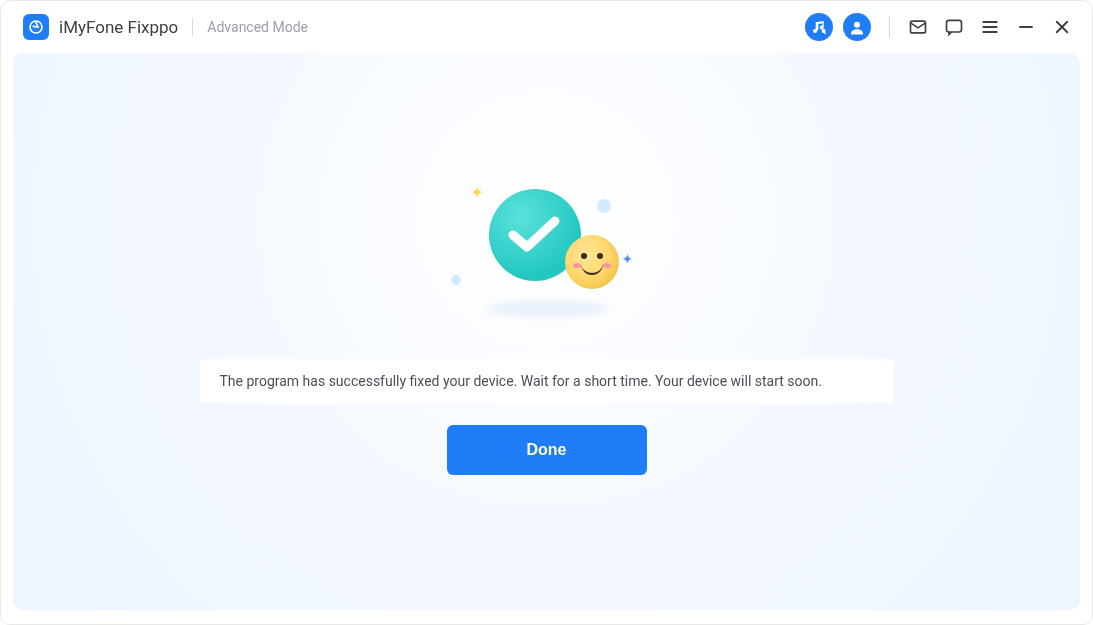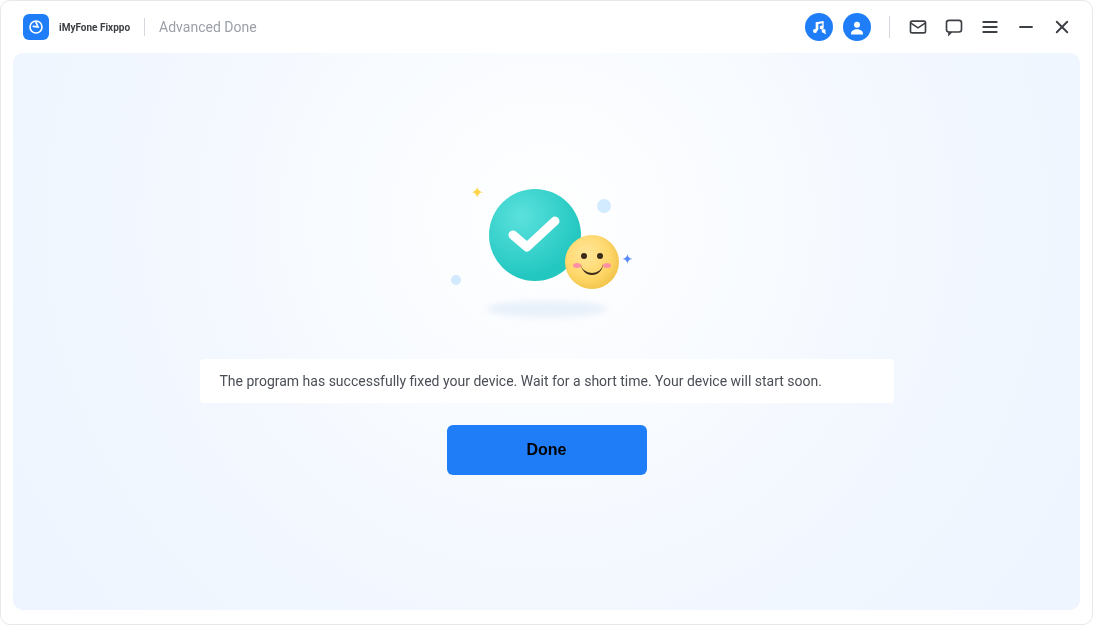--- a/index.html
+++ b/index.html
@@ -29,23 +29,23 @@
     .app-logo {
       width: 26px;
       height: 26px;
       border-radius: 6px;
       background: #1f7ef7;
       display: flex;
       align-items: center;
       justify-content: center;
     }
     .app-name {
-      font-size: 10px;
+      font-size: 17px;
       color: #3c3f44;
-      font-weight: 700;
+      font-weight: 400;
     }
     .mode-sep {
       width: 1px;
       height: 18px;
       background: #d5d9df;
       margin: 0 4px;
     }
     .mode {
       font-size: 14px;
       color: #9ba0a8;
@@ -139,42 +139,42 @@
       text-align: left;
       font-size: 14px;
       color: #4a4f57;
       border-radius: 4px;
       box-shadow: 0 0 0 rgba(0,0,0,0);
     }
     .done-btn {
       margin-top: 22px;
       width: 200px; height: 50px;
       background: #1f7ef7;
-      color:#000000;
+      color:#fef9c3;
       border:none;
       border-radius: 6px;
       font-size:16px;
       font-weight:600;
       cursor:pointer;
     }
   </style>
 </head>
 <body>
 
 <div class="window">
   <div class="titlebar">
     <div class="app-logo">
       <svg width="16" height="16" viewBox="0 0 24 24" fill="none" stroke="#fff" stroke-width="2.5">
         <circle cx="12" cy="12" r="9"></circle>
         <path d="M12 5 l3 7 -7 -1" stroke-linecap="round"></path>
       </svg>
     </div>
     <div class="app-name">iMyFone Fixppo</div>
     <div class="mode-sep"></div>
-    <div class="mode">Advanced Done</div>
+    <div class="mode">Advanced Mode</div>
     <div class="spacer"></div>
     <div class="tb-icons">
       <div class="tb-icon music">
         <svg width="16" height="16" viewBox="0 0 24 24" fill="#fff">
             <path d="M9 18a3 3 0 1 1-2-2.83V5l12-2v10.17A3 3 0 1 1 17 10V6.5L11 7.6V15.17A3 3 0 0 1 9 18z"></path>
             <circle cx="19" cy="18" r="3" fill="#fff"></circle>
             <path d="M18 18 l4 4" stroke="#fff" stroke-width="2"></path>
           </svg>
       </div>
       <div class="tb-icon account">

